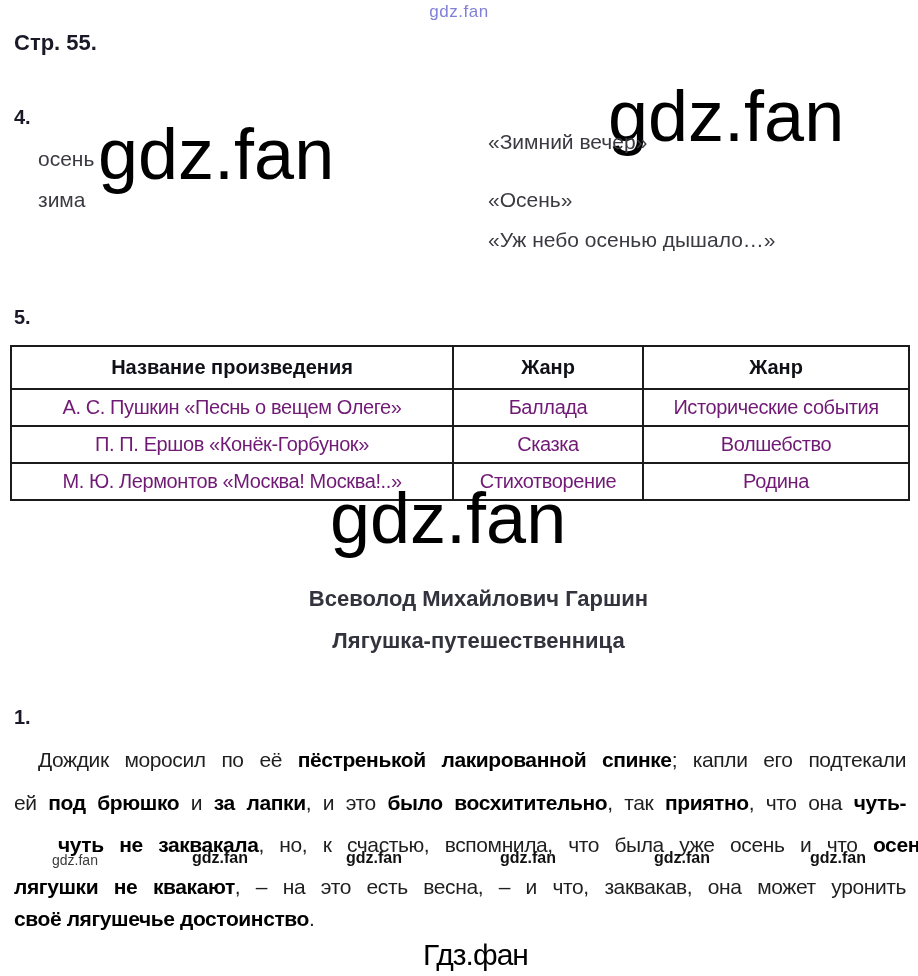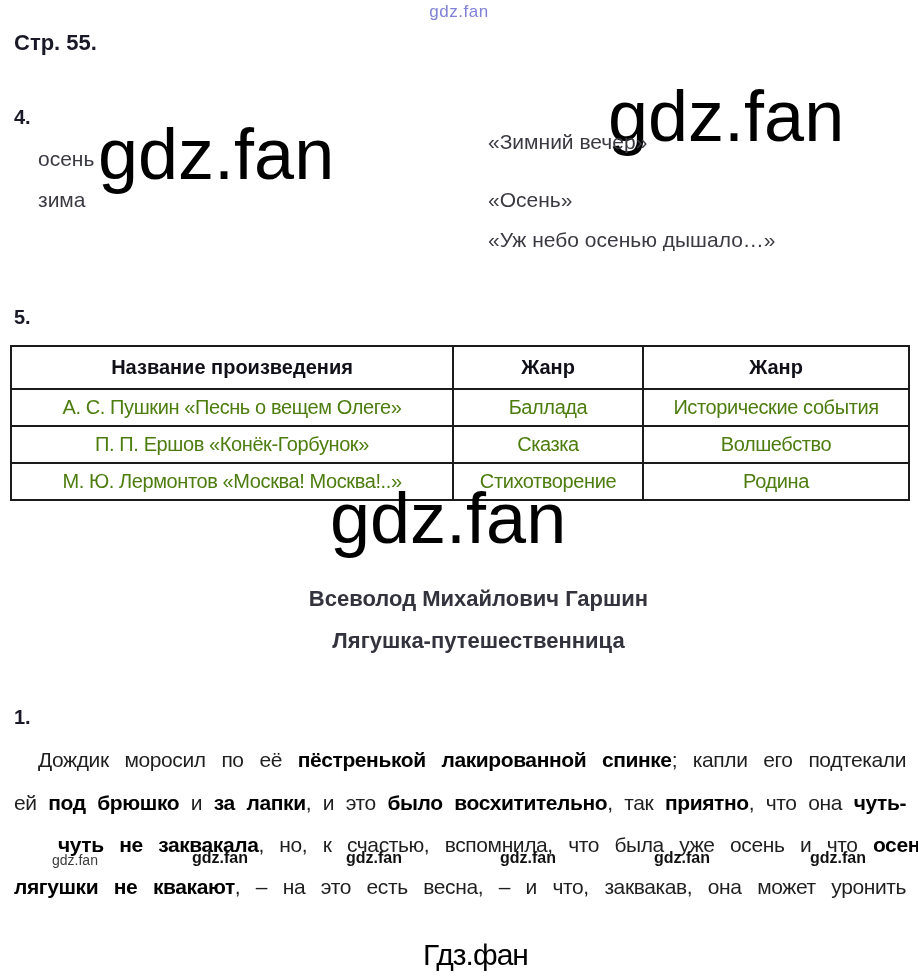--- a/index.html
+++ b/index.html
@@ -35,21 +35,21 @@
   
   .ex4-item { font-size:21px; color:#3a3a42; white-space:nowrap; }
 
   
   .tbl { left:10px; top:345px; border-collapse:collapse; table-layout:fixed; }
   .tbl th, .tbl td {
     border:2px solid #1b1b1b; text-align:center; vertical-align:middle;
     padding:0 4px; overflow:hidden; white-space:nowrap;
   }
   .tbl th { height:41px; font-size:20px; font-weight:700; color:#101018; }
-  .tbl td { height:35px; font-size:20px; font-weight:400; color:#4d7c0f; letter-spacing:-0.4px; }
+  .tbl td { height:35px; font-size:20px; font-weight:400; color:#701a75; letter-spacing:-0.4px; }
 
   
   .center-title {
     left:0; right:0; text-align:center; font-size:22px; font-weight:700; color:#33333d;padding-left:39px;
   }
 
   
   .pline {
     left:14px; width:892px; font-size:21px; color:#1f1f1f; letter-spacing:-0.4px;
     text-align:justify; text-align-last:justify; white-space:nowrap;
@@ -116,20 +116,21 @@
 
   <div class="abs center-title" style="top:586px;">Всеволод Михайлович Гаршин</div>
   <div class="abs center-title" style="top:628px;">Лягушка-путешественница</div>
 
   <div class="abs sec-num" style="left:14px; top:706px;">1.</div>
 
   <div class="abs pline" style="top:748px; text-indent:24px;"><span>Дождик моросил по её </span><span class="b">пёстренькой лакированной спинке</span><span>; капли его подтекали</span></div>
   <div class="abs pline" style="top:791px;"><span>ей </span><span class="b">под брюшко</span><span> и </span><span class="b">за лапки</span><span>, и это </span><span class="b">было восхитительно</span><span>, так </span><span class="b">приятно</span><span>, что она </span><span class="b">чуть-</span></div>
   <div class="abs pline" style="top:833px;margin-left:44px;"><span class="b">чуть не заквакала</span><span>, но, к счастью, вспомнила, что была уже осень и что </span><span class="b">осенью</span></div>
   <div class="abs pline" style="top:875px;"><span class="b">лягушки не квакают</span><span>, – на это есть весна, – и что, заквакав, она может уронить</span></div>
+  <div class="abs pline last" style="top:907px;"><span class="b">своё лягушечье достоинство</span><span>.</span></div>
 
   <div class="abs wm-small-row" style="left:0; top:849px; width:918px; height:20px;">
     <span class="light" style="left:52px;">gdz.fan</span>
     <span style="left:192px;">gdz.fan</span>
     <span style="left:346px;">gdz.fan</span>
     <span style="left:500px;">gdz.fan</span>
     <span style="left:654px;">gdz.fan</span>
     <span style="left:810px;">gdz.fan</span>
   </div>
 

